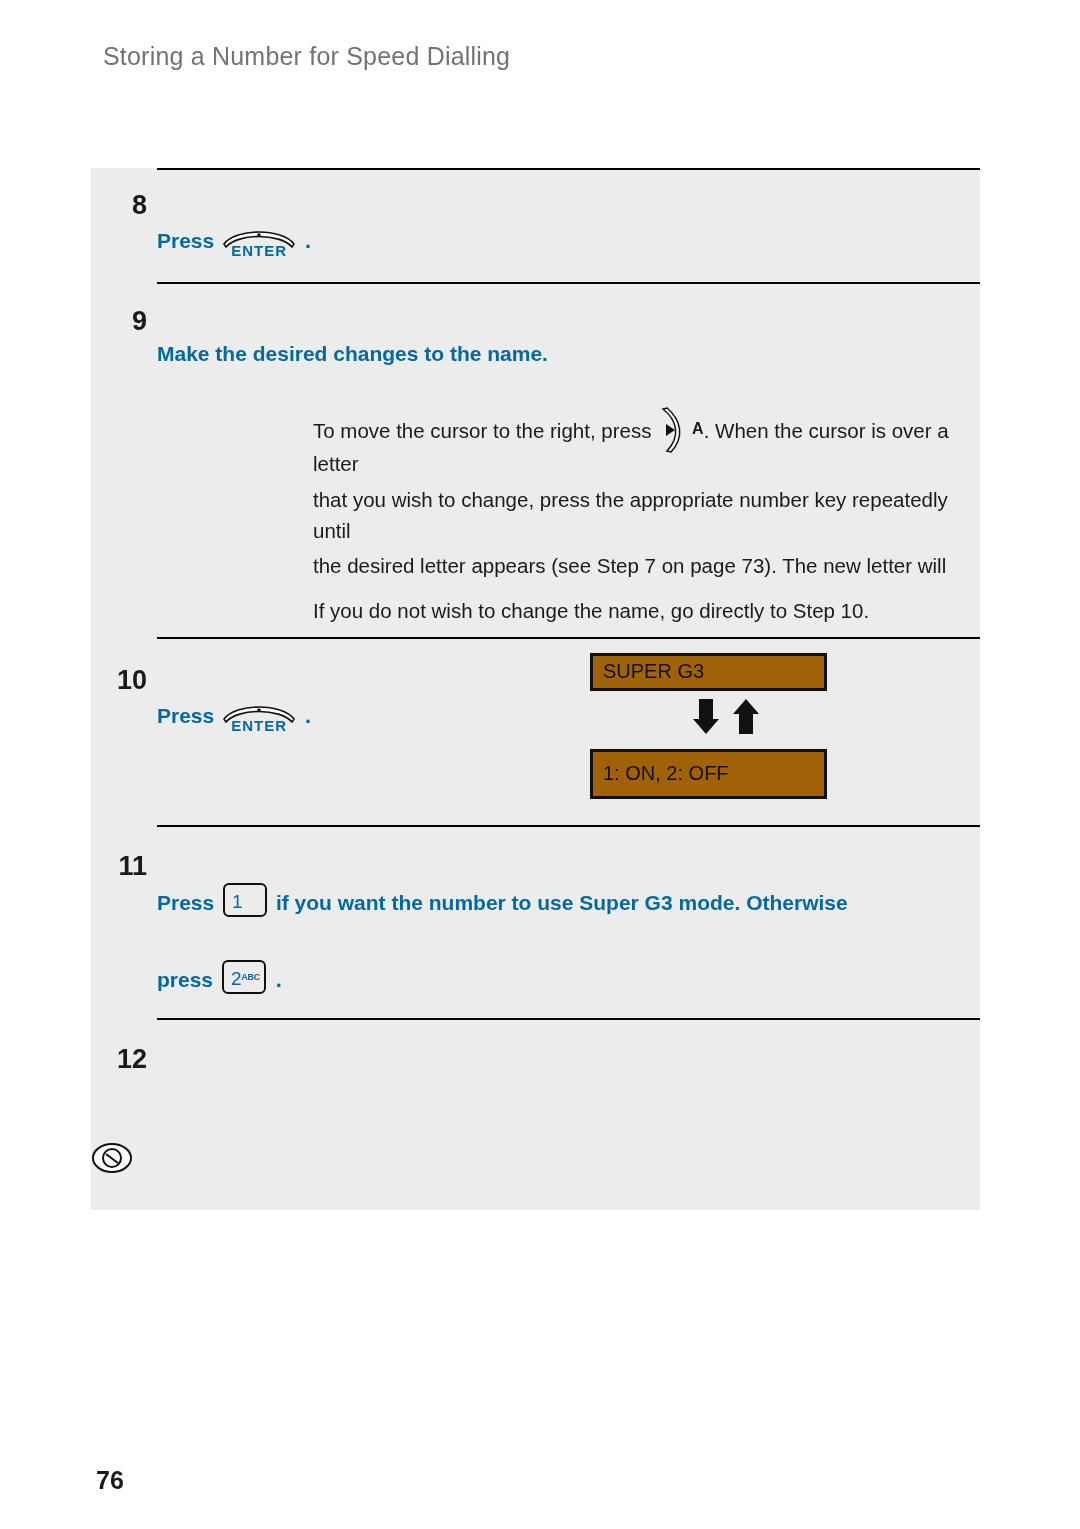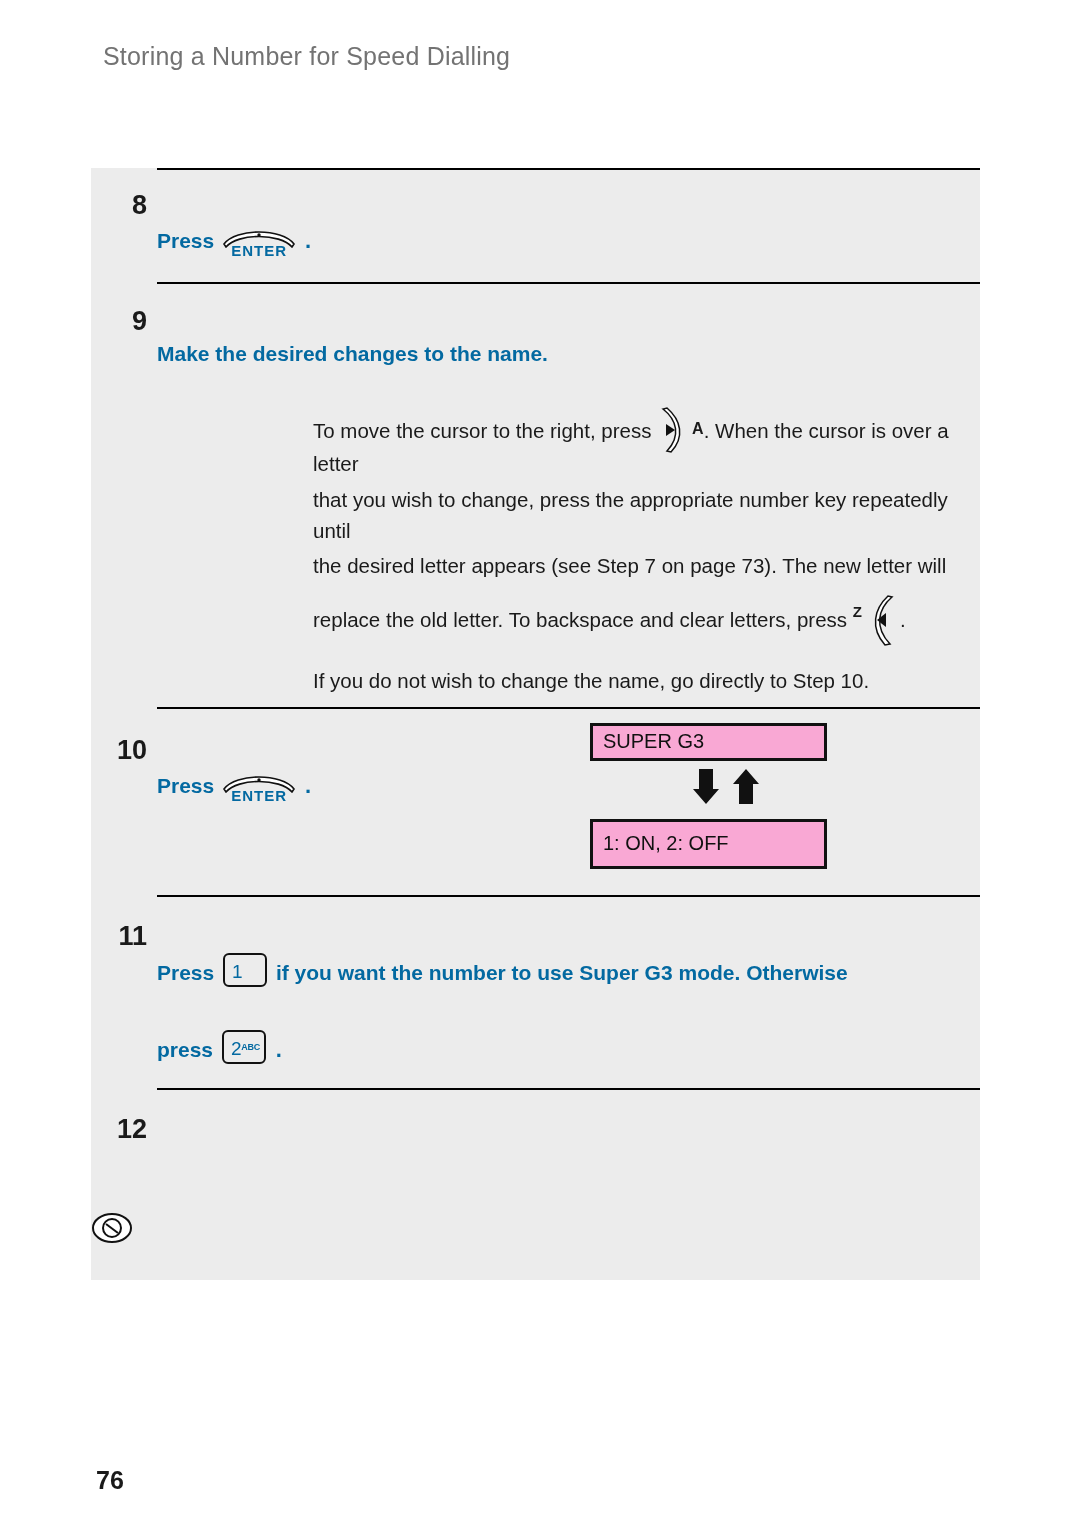--- a/index.html
+++ b/index.html
@@ -169,21 +169,21 @@
     display: inline-block;
     width: 42px;
     height: 32px;
     vertical-align: -9px;
   }
 
   
   .lcd {
     position: absolute;
     border: 3px solid #111;
-    background: #f9a8d4;
+    background: #a16207;
     box-sizing: border-box;
     font-size: 20px;
     color: #111;
     display: flex;
     align-items: center;
     padding-left: 10px;
   }
 
   .page-num {
     position: absolute;
@@ -234,29 +234,20 @@
       <span>To move the cursor to the right, press</span>
       <span class="arrow-key">
         <svg viewBox="0 0 34 48" width="34" height="48">
           <path d="M6 3 C 20 14, 24 30, 10 45 L 14 46 C 28 31, 24 14, 10 2 Z" fill="#ffffff" stroke="#111" stroke-width="1.5"></path>
           <path d="M9 18 L 18 24 L 9 30 Z" fill="#111"></path>
         </svg>
       </span><span class="letter-a">A</span><span>. When the cursor is over a letter</span>
     </div>
     <div class="para" style="padding-bottom:4px;">that you wish to change, press the appropriate number key repeatedly until</div>
     <div class="para" style="padding-bottom:14px;">the desired letter appears (see Step 7 on page 73). The new letter will</div>
-    <div class="para" style="line-height:1.0;padding-bottom:18px;">
-      <span>replace the old letter. To backspace and clear letters, press</span>
-      <span class="letter-z">Z</span><span class="back-key">
-        <svg viewBox="0 0 38 52" width="38" height="52">
-          <path d="M30 2 C 16 14, 12 32, 28 49 L 23 50 C 8 33, 12 14, 26 1 Z" fill="#ffffff" stroke="#111" stroke-width="1.5"></path>
-          <path d="M24 18 L 15 25 L 24 32 Z" fill="#111"></path>
-        </svg>
-      </span><span>.</span>
-    </div>
     <div class="para" style="padding-bottom:10px;">If you do not wish to change the name, go directly to Step 10.</div>
   </div>
 
   <div class="rule" style="width:823px;"></div>
 
   <div class="step" style="padding-top:26px;padding-bottom:28px;min-height:132px;">
     <div class="step-num" style="width:66px;flex:0 0 66px;">10</div>
     <div class="step-body" style="position:relative;">
       <div class="bold-line">
         <span>Press</span>

